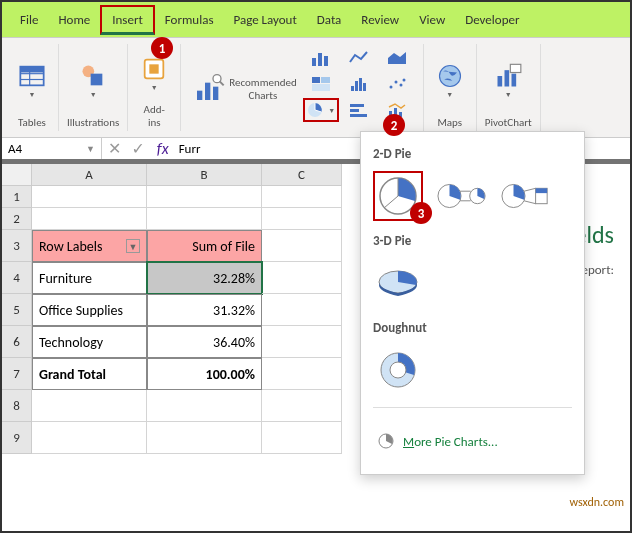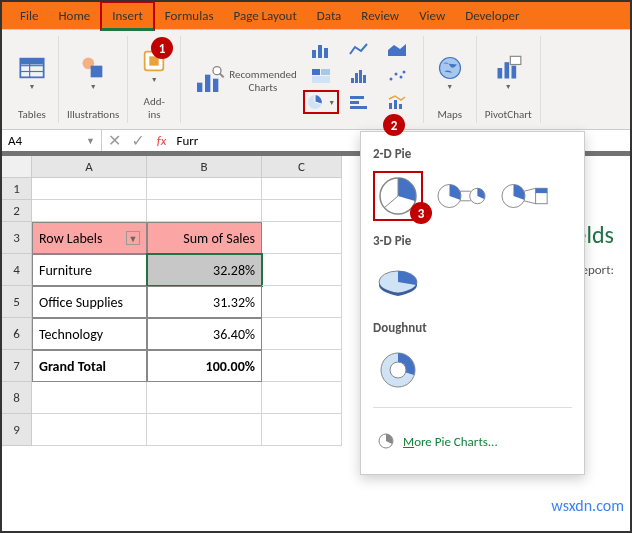--- a/index.html
+++ b/index.html
@@ -1,19 +1,19 @@
 <!DOCTYPE html>
 <html><head>
 <meta charset="utf-8">
 <style>
 * { box-sizing: border-box; margin: 0; padding: 0; font-family: 'Segoe UI', Calibri, sans-serif; }
 body { background: #fff; width: 632px; height: 533px; position: relative; overflow: hidden; border: 2px solid #333; }
 
 
-.tab-bar { display: flex; align-items: center; background: #f97316; height: 28px; border-bottom: 1px solid #ccc; padding-left: 8px; }
+.tab-bar { display: flex; align-items: center; background: #bef264; height: 36px; border-bottom: 1px solid #ccc; padding-left: 8px; }
 .tab-item { padding: 5px 10px; font-size: 13px; color: #333; cursor: pointer; }
 .tab-item.active { border: 2px solid #c00000; font-weight: 400; border-bottom: 3px solid #217346; }
 
 
 .ribbon { display: flex; background: #f3f2f1; height: 100px; border-bottom: 1px solid #ccc; padding: 6px 4px; }
 .ribbon-group { display: flex; flex-direction: column; align-items: center; border-right: 1px solid #ddd; padding: 2px 8px; justify-content: space-between; }
 .ribbon-group .icons { display: flex; flex-direction: column; align-items: center; flex: 1; justify-content: center; }
 .ribbon-group-label { font-size: 11px; color: #555; text-align: center; margin-top: 2px; }
 .ribbon-icon-large { width: 28px; height: 28px; }
 .ribbon-btn { display: flex; flex-direction: column; align-items: center; padding: 2px 4px; }
@@ -21,21 +21,21 @@
 
 .chart-grid { display: grid; grid-template-columns: repeat(3, 36px); grid-template-rows: repeat(3, 24px); gap: 2px; }
 .chart-cell { display: flex; align-items: center; justify-content: center; cursor: pointer; }
 .chart-cell.highlighted { border: 2px solid #c00000; }
 
 
 .formula-bar { display: flex; height: 26px; border-bottom: 5px solid #737373; align-items: center; background: #fff; }
 .name-box { width: 100px; padding: 2px 6px; font-size: 13px; border-right: 1px solid #ccc; height: 100%; display: flex; align-items: center; justify-content: space-between; }
 .name-box-caret { font-size: 9px; color: #888; }
 .formula-controls { display: flex; padding: 0 6px; gap: 10px; color: #999; }
-.fx { font-style: italic; font-size: 13px; color: #ef4444; margin: 0 6px; }
+.fx { font-style: italic; font-size: 16px; color: #4c1d95; margin: 0 6px; }
 .formula-input { flex: 1; font-size: 13px; padding-left: 4px; }
 
 
 .grid-wrap { position: relative; }
 .col-headers { display: flex; height: 22px; }
 .row-col-corner { width: 30px; border-right: 1px solid #ccc; border-bottom: 1px solid #ccc; background: #f0f0f0; flex-shrink: 0; }
 .col-header { width: 115px; border-right: 1px solid #ccc; border-bottom: 1px solid #ccc; background: #e6e6e6; display: flex; align-items: center; justify-content: center; font-size: 13px; color: #333; }
 .col-header.wide { width: 80px; }
 .grid-body { }
 .grid-row { display: flex; height: 32px; }
@@ -57,21 +57,21 @@
 .pie-section-title { font-size: 13px; font-weight: 600; color: #555; margin: 6px 0 10px 0; }
 .pie-row { display: flex; gap: 14px; margin-bottom: 12px; align-items: center; }
 .pie-option { width: 50px; height: 50px; display: flex; align-items: center; justify-content: center; cursor: pointer; }
 .pie-option.highlighted { border: 2px solid #c00000; }
 .pie-popup-footer { border-top: 1px solid #ddd; padding: 24px 4px; display: flex; align-items: center; gap: 8px; font-size: 13px; color: #15803d; }
 .pie-popup-footer .underline { text-decoration: underline; }
 .side-title { position: absolute; right: 16px; top: 218px; font-size: 24px; color: #217346; font-weight: 300; }
 .side-sub { position: absolute; right: 16px; top: 260px; font-size: 13px; color: #555; }
 
 
-.watermark { position: absolute; right: 6px; bottom: 16px; font-size: 16px; color: #3b82f6; }
+.watermark { position: absolute; right: 6px; bottom: 22px; font-size: 12px; color: #a16207; }
 
 
 svg { display: block; }
 </style>
 </head>
 <body>
 
 <div class="tab-bar">
   <div class="tab-item">File</div>
   <div class="tab-item">Home</div>
@@ -272,21 +272,21 @@
         <div class="cell"></div>
         <div class="cell"></div>
         <div class="cell narrow"></div>
       </div>
     <div class="grid-row">
         <div class="row-header">3</div>
       <div class="cell header-cell">
           <span>Row Labels</span>
           <span class="dropdown-arrow">▼</span>
         </div>
-      <div class="cell header-cell right">Sum of Sales</div>
+      <div class="cell header-cell right">Sum of File</div>
       <div class="cell narrow"></div>
       </div>
     <div class="grid-row">
         <div class="row-header">4</div>
       <div class="cell data-cell">Furniture</div>
       <div class="cell data-cell right selected">32.28%</div>
       <div class="cell narrow"></div>
       </div>
     <div class="grid-row">
         <div class="row-header">5</div>

